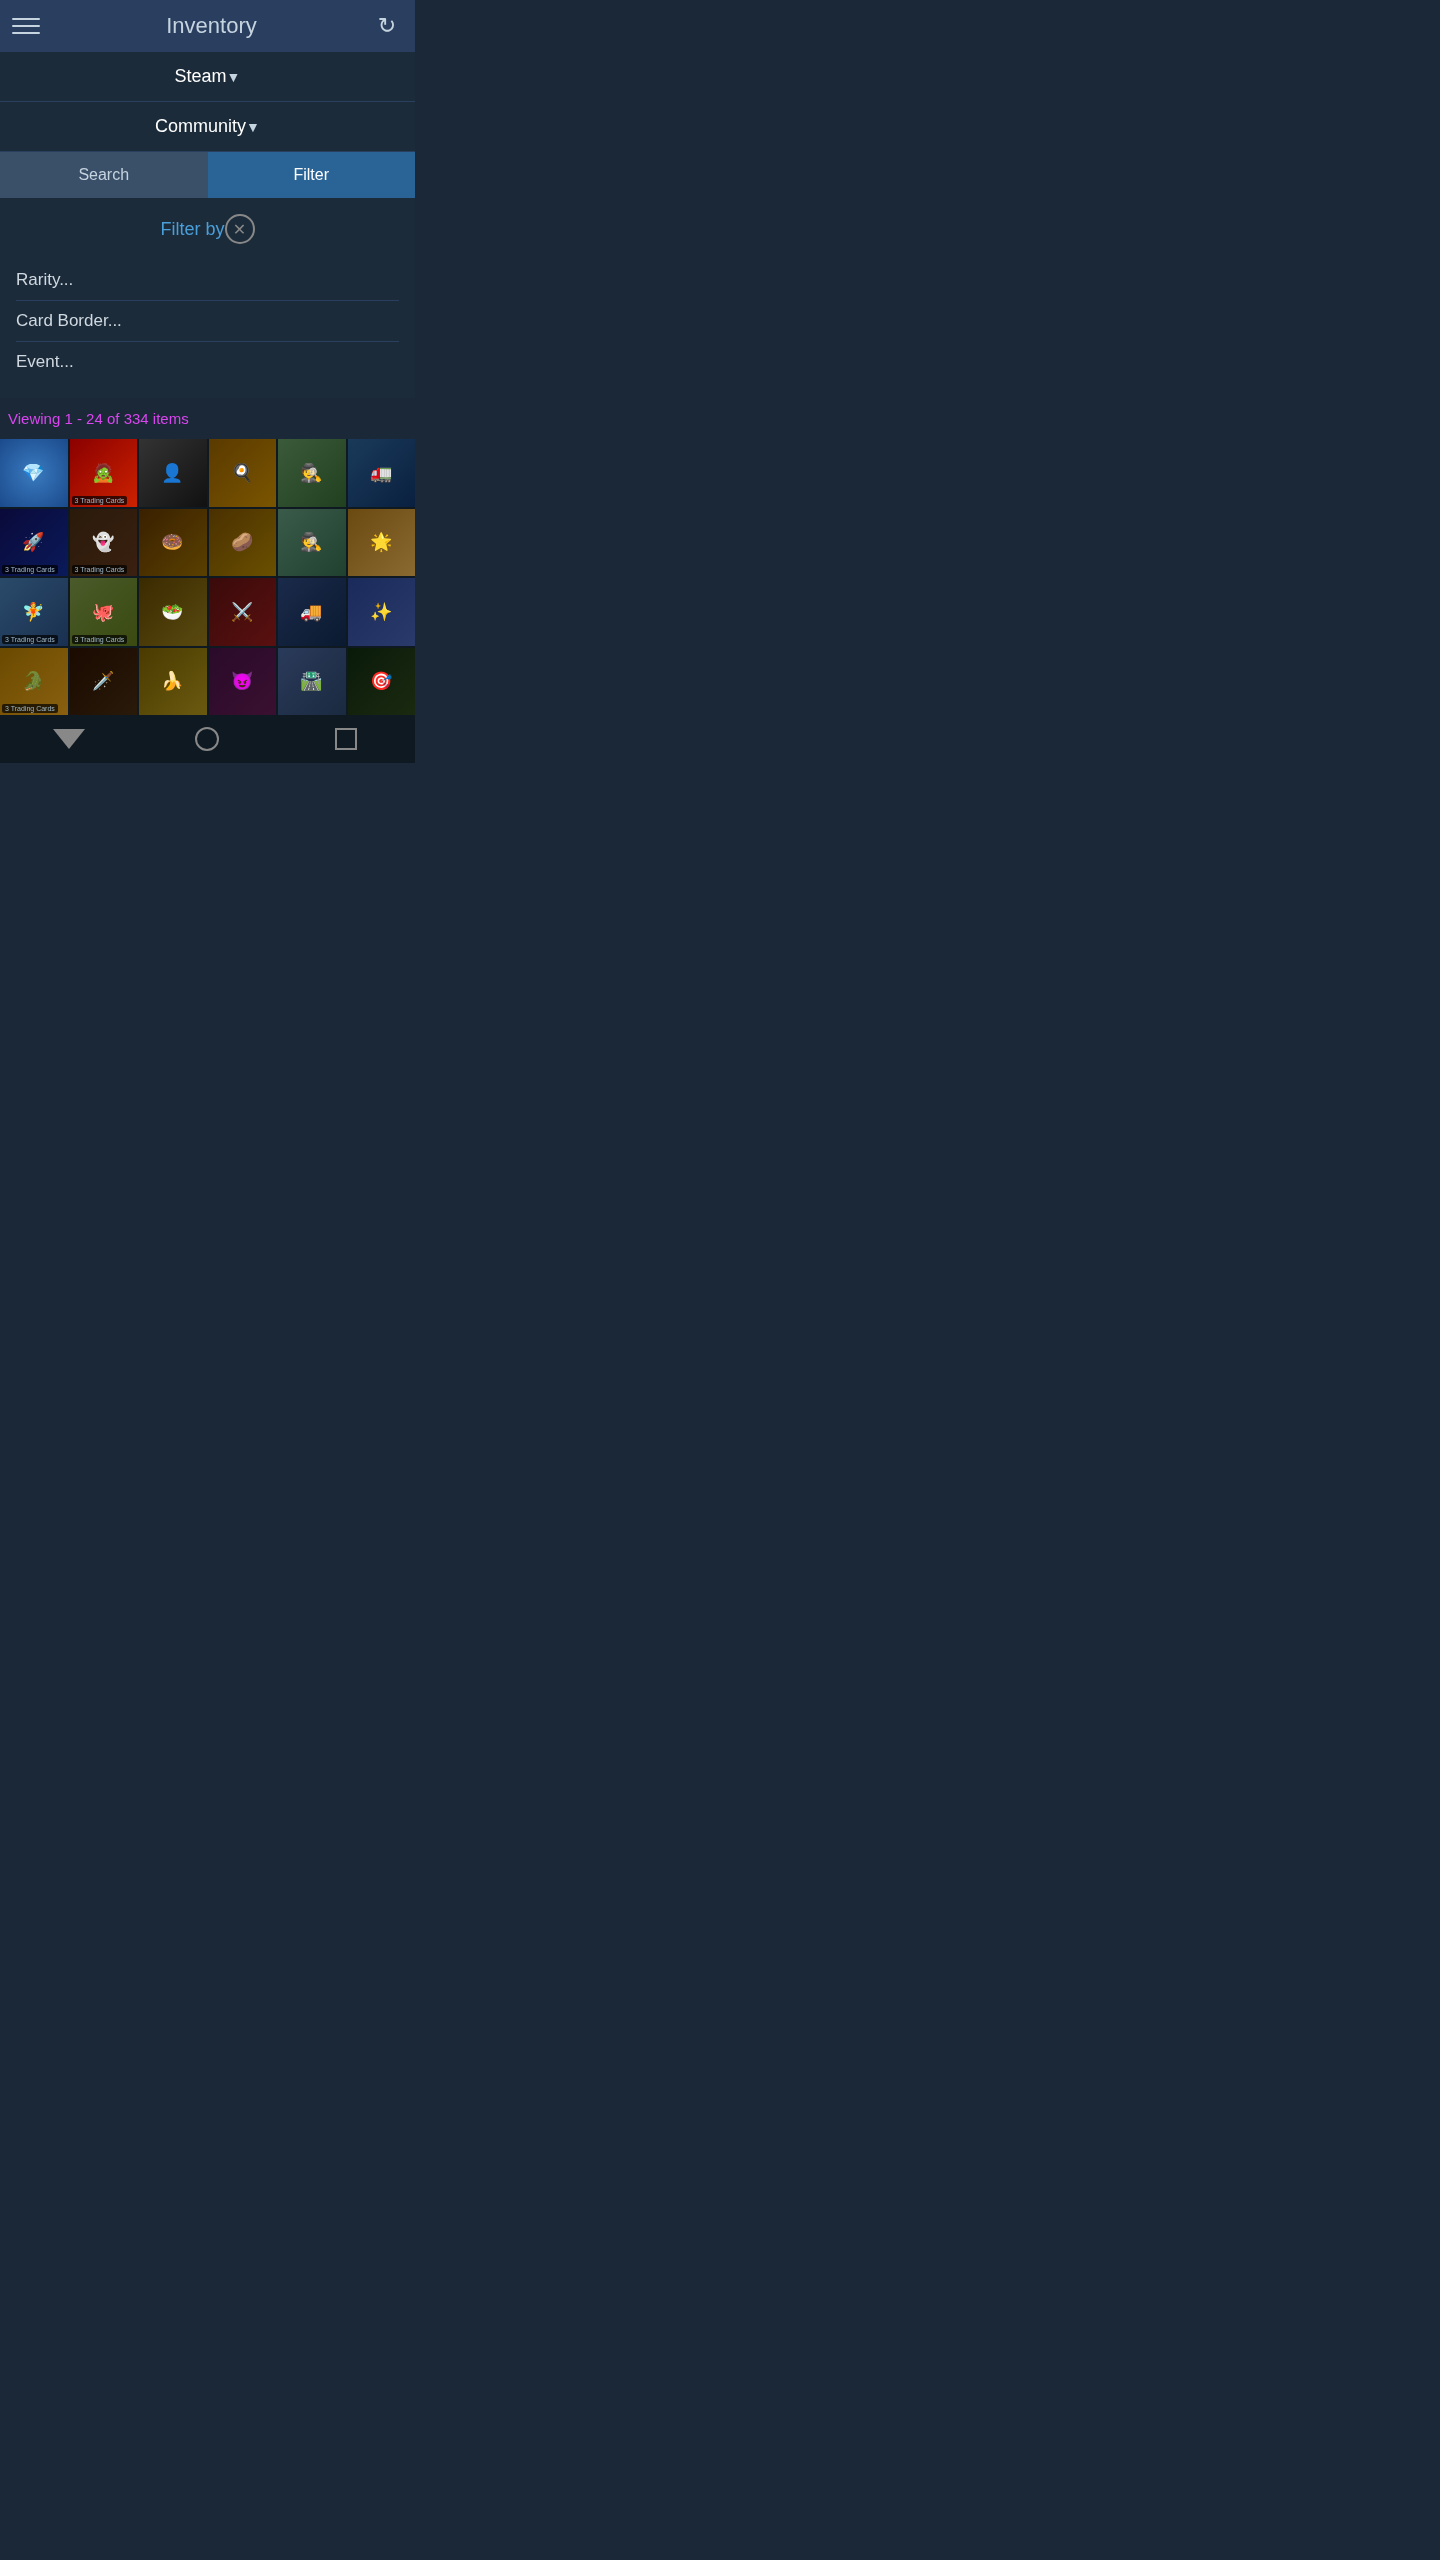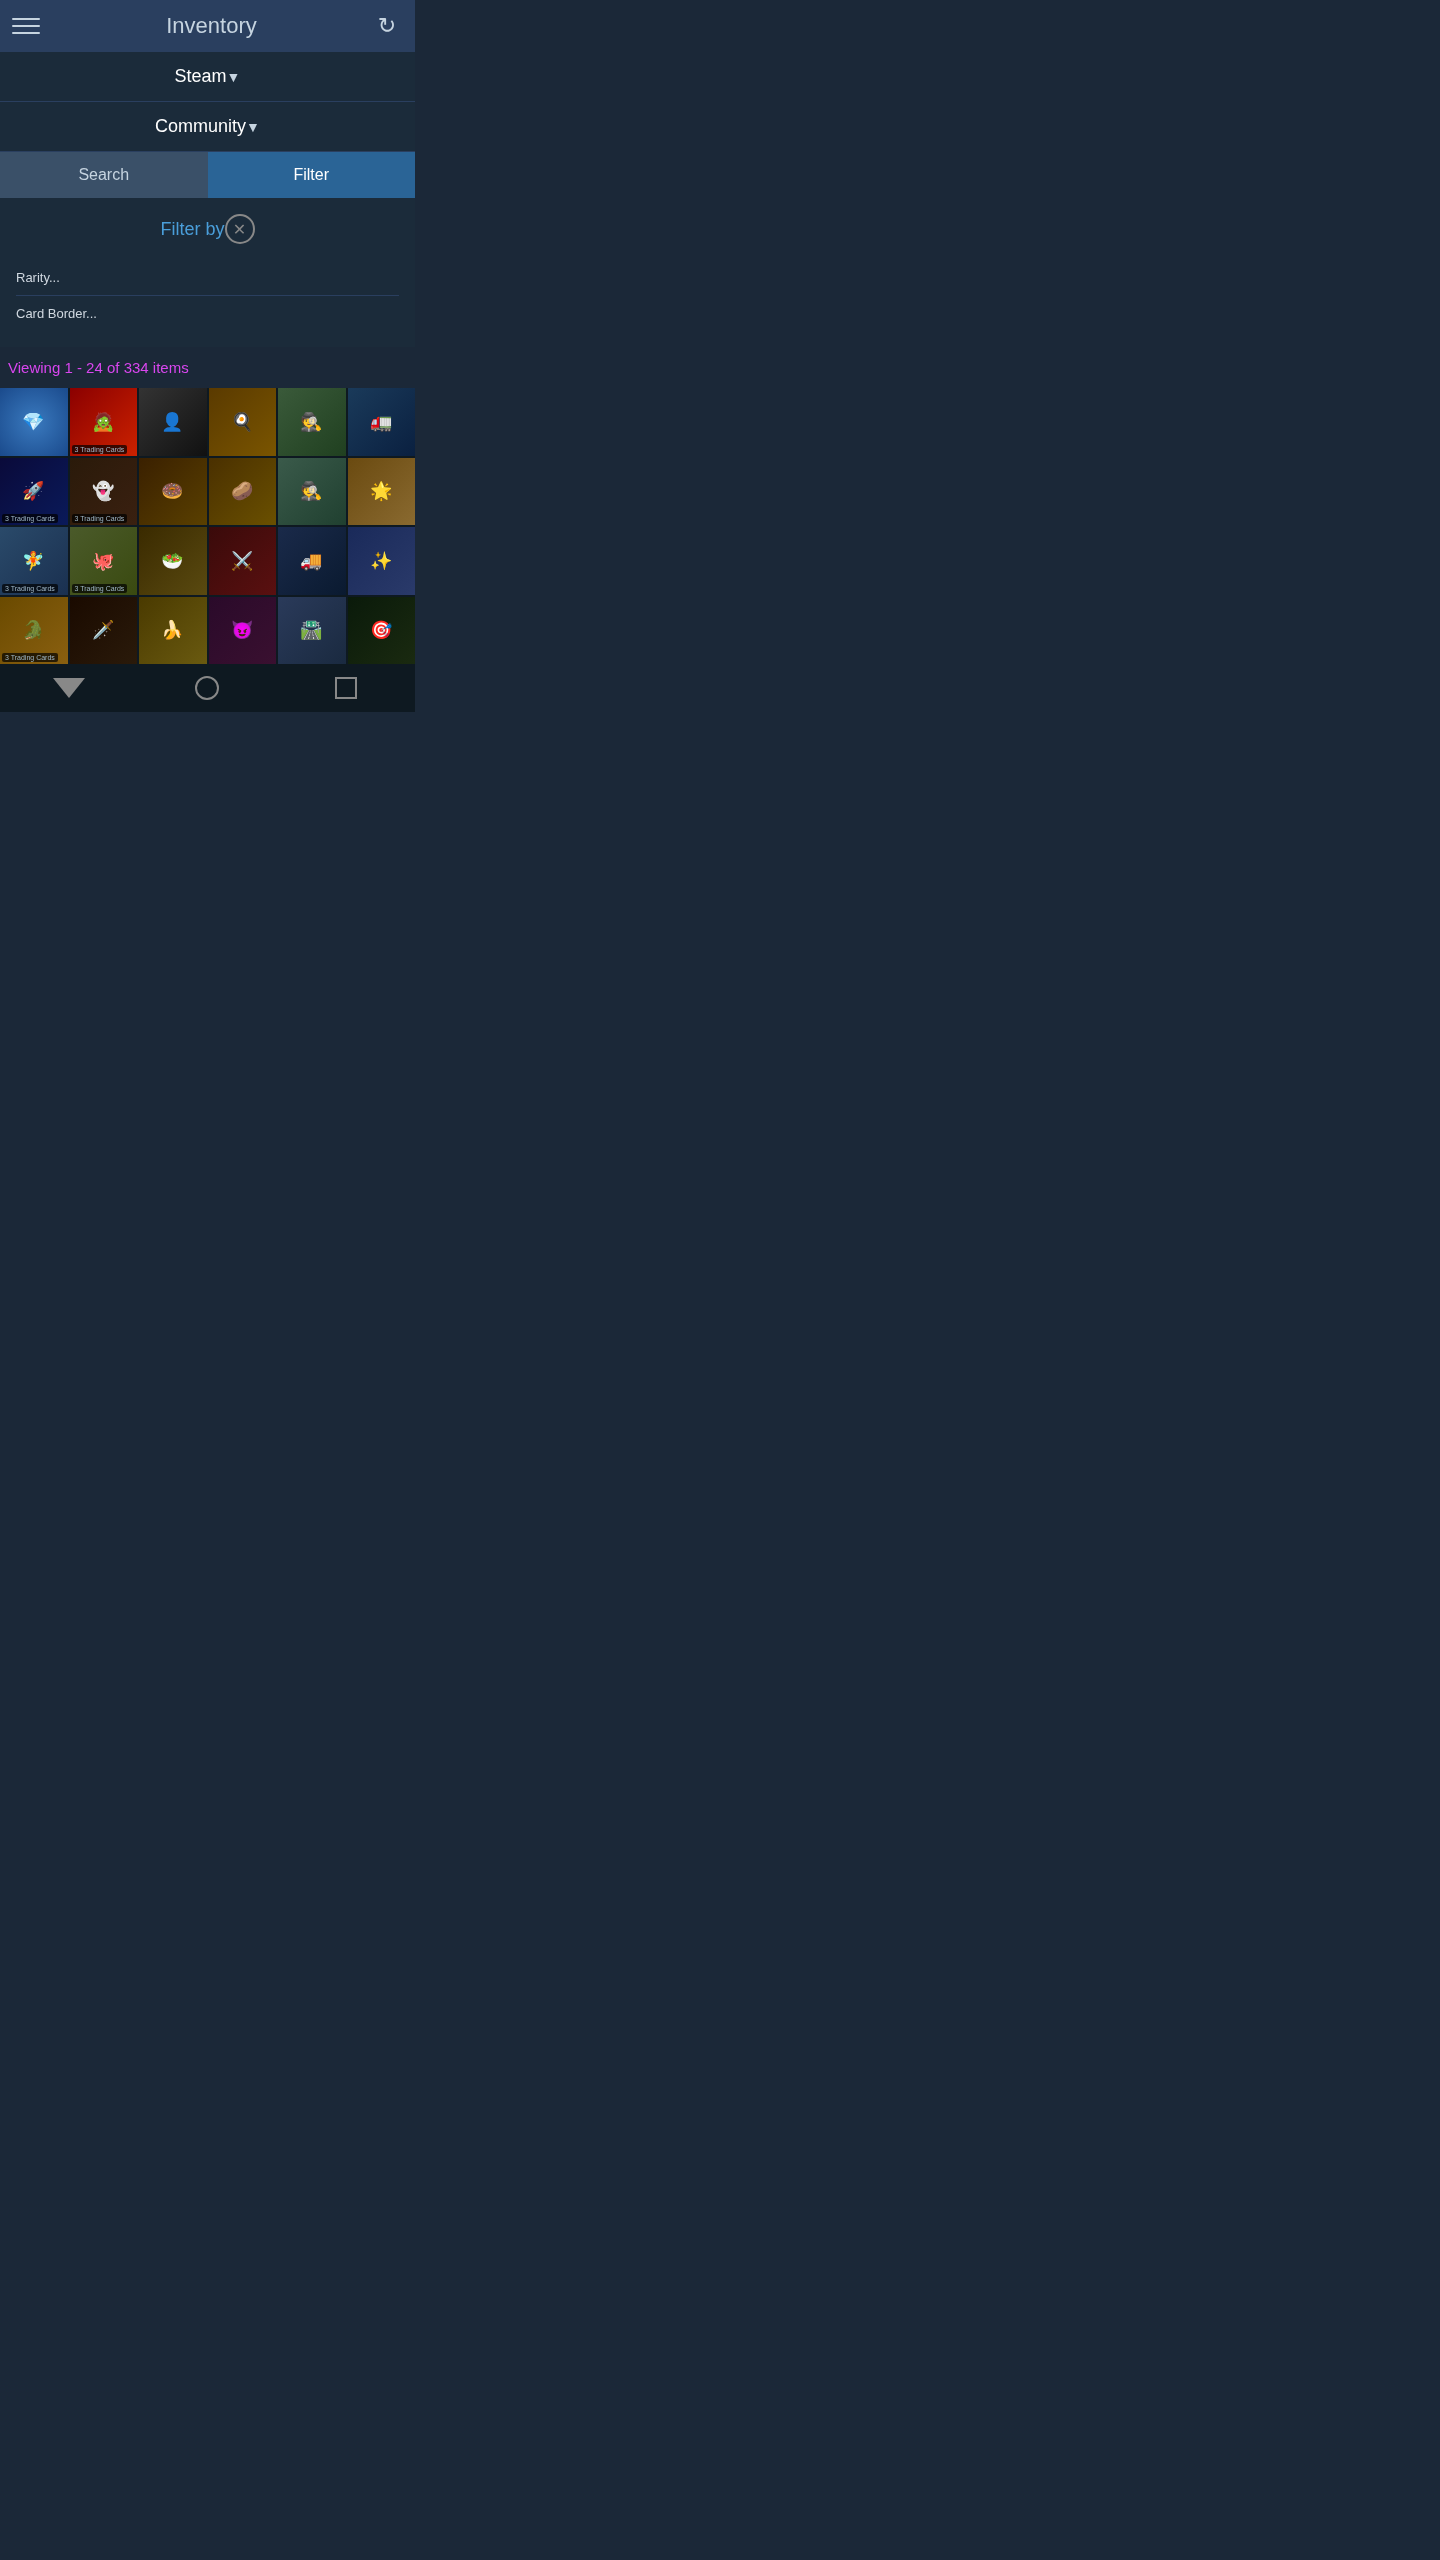--- a/index.html
+++ b/index.html
@@ -134,21 +134,21 @@
       display: flex;
       align-items: center;
       justify-content: center;
       color: #888;
       cursor: pointer;
       font-size: 16px;
     }
 
     .filter-option {
       padding: 10px 0;
-      font-size: 13px;
+      font-size: 17px;
       color: #d0d8e0;
       border-bottom: 1px solid #2a3f5f;
       cursor: pointer;
     }
 
     .filter-option:last-child {
       border-bottom: none;
     }
 
     .viewing-info {
@@ -263,20 +263,21 @@
   <button class="btn-filter">Filter</button>
 </div>
 
 <div class="filter-panel">
   <div class="filter-header">
     <span class="filter-title">Filter by</span>
     <div class="close-btn">✕</div>
   </div>
   <div class="filter-option">Rarity...</div>
   <div class="filter-option">Card Border...</div>
+  <div class="filter-option">Event...</div>
 </div>
 
 <div class="viewing-info">Viewing 1 - 24 of 334 items</div>
 
 <div class="grid-container" id="grid-container">
 <div class="grid-item">
     <div class="game-thumb" style="background: radial-gradient(circle, #3a7abf, #1a4a8c);">
       <span style="font-size:18px;">💎</span>
 
     </div>

